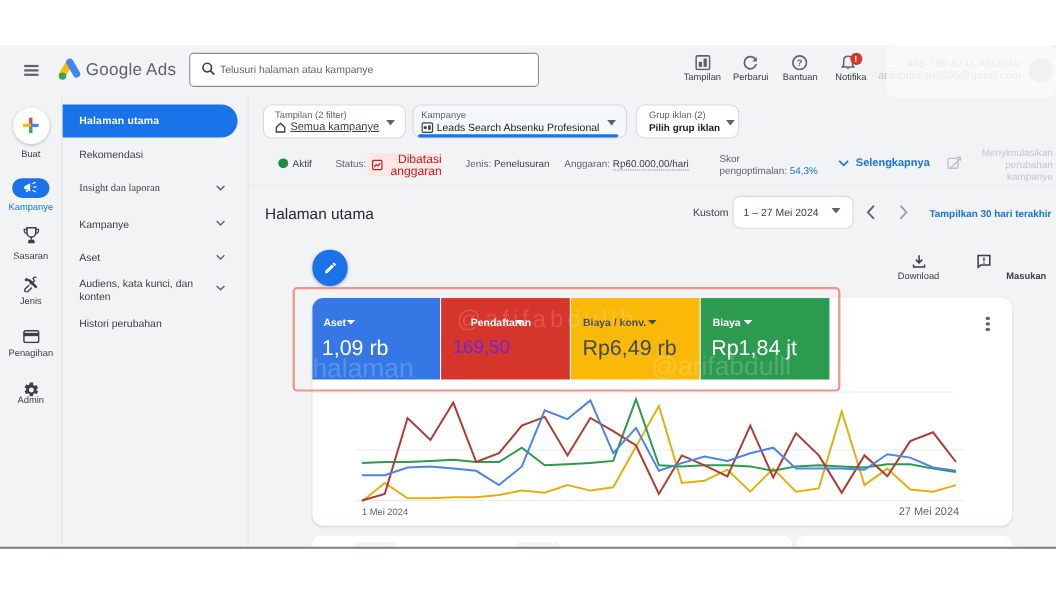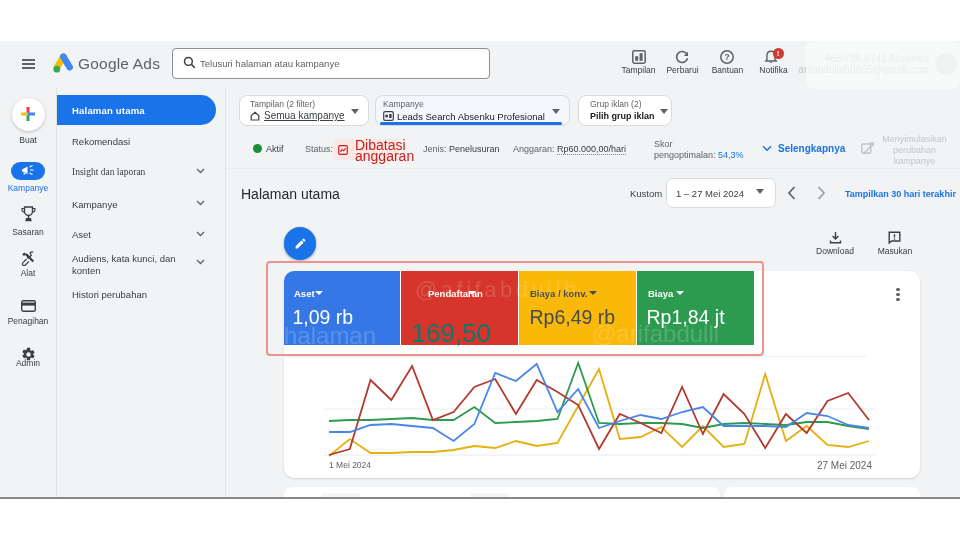--- a/index.html
+++ b/index.html
@@ -79,21 +79,21 @@
   <path d="M3.5 1 L11.5 1 L11.5 5.5 A4 4 0 0 1 3.5 5.5 Z" stroke="#3c4043" stroke-width="1.4" fill="none"></path>
   <path d="M3.5 2.5 L1 2.5 L1 4 A2.5 2.5 0 0 0 3.5 6.2 M11.5 2.5 L14 2.5 L14 4 A2.5 2.5 0 0 1 11.5 6.2" stroke="#3c4043" stroke-width="1.1" fill="none"></path>
   <path d="M7.5 9.5 L7.5 12 M4.5 14.5 L10.5 14.5" stroke="#3c4043" stroke-width="1.4"></path>
   <path d="M5 12 L10 12 L10.5 14.5 L4.5 14.5 Z" fill="#3c4043"></path>
 </svg>
 <div class="abs lbl" style="left:3px;top:226.5px;width:50px;">Sasaran</div>
 <svg class="abs" style="left:20.5px;top:250.5px;" width="15" height="15" viewBox="0 0 15 15">
   <path d="M2.6 4.8 L1.2 3.4 L3.2 1.4 L4.8 2.8 L6 2.6 L13.1 9.7 L11.5 11.3 L4.4 4.2 Z" fill="#3c4043"></path>
   <path d="M12.2 1.1 A3.1 3.1 0 0 0 9.1 2 L10.3 4.4 L9 5.7 L6.6 4.5 A3.1 3.1 0 0 0 7.5 7.6 M5.6 8 L2 11.6 A1.7 1.7 0 1 0 4.4 14 L8 10.4" stroke="#3c4043" stroke-width="1.25" fill="none"></path>
 </svg>
-<div class="abs lbl" style="left:3px;top:267.5px;width:50px;">Alat</div>
+<div class="abs lbl" style="left:3px;top:267.5px;width:50px;">Jenis</div>
 <svg class="abs" style="left:20.5px;top:300px;" width="15" height="12" viewBox="0 0 15 12">
   <rect x="0.7" y="0.7" width="13.6" height="10.6" rx="1.6" stroke="#3c4043" stroke-width="1.4" fill="none"></rect>
   <rect x="0.7" y="2.6" width="13.6" height="3" fill="#3c4043"></rect>
 </svg>
 <div class="abs lbl" style="left:3px;top:315.5px;width:50px;">Penagihan</div>
 <svg class="abs" style="left:20.5px;top:347px;" width="15" height="15" viewBox="0 0 24 24">
   <path fill="#3c4043" fill-rule="evenodd" d="M19.43 12.98c.04-.32.07-.64.07-.98s-.03-.66-.07-.98l2.11-1.65a.5.5 0 0 0 .12-.64l-2-3.46a.5.5 0 0 0-.61-.22l-2.49 1a7.3 7.3 0 0 0-1.69-.98l-.38-2.65A.49.49 0 0 0 14 1h-4a.49.49 0 0 0-.49.42l-.38 2.65c-.61.25-1.17.59-1.69.98l-2.49-1a.5.5 0 0 0-.61.22l-2 3.46a.5.5 0 0 0 .12.64l2.11 1.65c-.04.32-.07.65-.07.98s.03.66.07.98l-2.11 1.65a.5.5 0 0 0-.12.64l2 3.46c.12.22.39.3.61.22l2.49-1c.52.39 1.08.73 1.69.98l.38 2.65c.04.24.24.42.49.42h4c.25 0 .45-.18.49-.42l.38-2.65c.61-.25 1.17-.59 1.69-.98l2.49 1c.22.08.49 0 .61-.22l2-3.46a.5.5 0 0 0-.12-.64zM12 15.6A3.6 3.6 0 1 1 12 8.4a3.6 3.6 0 0 1 0 7.2z"></path>
 </svg>
 <div class="abs lbl" style="left:3px;top:358px;width:50px;">Admin</div>
 
@@ -147,33 +147,33 @@
 <div class="abs" style="left:660px;top:108.5px;width:0;height:0;border-left:4.5px solid transparent;border-right:4.5px solid transparent;border-top:5px solid #5f6368;"></div>
 
 <div class="abs" style="left:253px;top:143.5px;width:9px;height:9px;border-radius:50%;background:#1e8e3e;"></div>
 <div class="abs" style="left:266px;top:144px;font-size:9px;color:#3c4043;">Aktif</div>
 <div class="abs" style="left:305px;top:144px;font-size:9px;color:#5f6368;">Status:</div>
 <div class="abs" style="left:333.5px;top:138.5px;width:66px;height:21.5px;background:#fbe7e5;border-radius:3px;"></div>
 <svg class="abs" style="left:338px;top:144.5px;" width="10" height="10" viewBox="0 0 10 10">
   <rect x="0.7" y="0.7" width="8.6" height="8.6" rx="1.3" stroke="#c5221f" stroke-width="1.2" fill="none"></rect>
   <path d="M2.3 6.8 L4.2 4.6 L5.6 5.8 L7.7 3.2" stroke="#c5221f" stroke-width="1.1" fill="none"></path>
 </svg>
-<div class="abs" style="left:355px;top:140px;font-size:14px;color:#c5221f;line-height:10.5px;">Dibatasi<br>anggaran</div>
+<div class="abs" style="left:355px;top:140px;font-size:11px;color:#c5221f;line-height:10.5px;text-align:right;">Dibatasi<br>anggaran</div>
 <div class="abs" style="left:423px;top:144px;font-size:9px;color:#5f6368;">Jenis: <span style="color:#3c4043;">Penelusuran</span></div>
 <div class="abs" style="left:513px;top:144px;font-size:9px;color:#5f6368;">Anggaran: <span style="color:#3c4043;border-bottom:1px dotted #80868b;">Rp60.000,00/hari</span></div>
 <div class="abs" style="left:654px;top:139px;font-size:9px;color:#5f6368;line-height:11px;">Skor<br>pengoptimalan: <span style="color:#1a73e8;">54,3%</span></div>
 <svg class="abs" style="left:762px;top:145px;" width="10" height="7" viewBox="0 0 10 7">
     <path d="M1 1.2 L5 5.2 L9 1.2" stroke="#1a73e8" stroke-width="1.5" fill="none"></path>
   </svg>
 <div class="abs" style="left:778px;top:143px;font-size:10px;font-weight:bold;color:#1a73e8;">Selengkapnya</div>
 <svg class="abs" style="left:861px;top:142px;" width="13" height="13" viewBox="0 0 13 13">
   <rect x="0.8" y="2" width="9" height="9" rx="1" stroke="#bdc1c6" stroke-width="1.3" fill="none"></rect>
   <path d="M3 11 L12 2 M9 1 L12.2 1 L12.2 4.2" stroke="#bdc1c6" stroke-width="1.3" fill="none"></path>
 </svg>
-<div class="abs" style="left:872px;top:134px;width:85px;text-align:center;font-size:9px;color:#c3c7cb;line-height:11.2px;">Menyimulasikan<br>perubahan<br>kampanye</div>
+<div class="abs" style="left:872px;top:134px;width:85px;text-align:right;font-size:9px;color:#c3c7cb;line-height:11.2px;">Menyimulasikan<br>perubahan<br>kampanye</div>
 
 <div class="abs" style="left:241px;top:186px;font-size:14px;color:#27292d;">Halaman utama</div>
 <div class="abs" style="left:630px;top:188px;font-size:9.5px;color:#3c4043;">Kustom</div>
 <div class="abs" style="left:665.5px;top:177.5px;width:108px;height:28px;background:#fff;border:1px solid #d7dade;border-radius:7px;"></div>
 <div class="abs" style="left:676px;top:187.5px;font-size:9.5px;color:#3c4043;">1 – 27 Mei 2024</div>
 <div class="abs" style="left:756px;top:189px;width:0;height:0;border-left:4.5px solid transparent;border-right:4.5px solid transparent;border-top:5px solid #5f6368;"></div>
 <svg class="abs" style="left:787px;top:186px;" width="9" height="14" viewBox="0 0 9 14">
     <path d="M7.5 1 L2 7 L7.5 13" stroke="#5f6368" stroke-width="1.7" fill="none"></path>
   </svg>
 <svg class="abs" style="left:817px;top:186px;" width="9" height="14" viewBox="0 0 9 14">
@@ -188,35 +188,35 @@
 
 <svg class="abs" style="left:829px;top:231px;" width="13" height="13" viewBox="0 0 13 13">
   <path d="M6.5 1 L6.5 7.5 M3.6 5 L6.5 8 L9.4 5" stroke="#3c4043" stroke-width="1.4" fill="none"></path>
   <path d="M1.5 9.5 L1.5 11.7 L11.5 11.7 L11.5 9.5" stroke="#3c4043" stroke-width="1.4" fill="none"></path>
 </svg>
 <div class="abs lbl" style="left:810px;top:246px;width:50px;">Download</div>
 <svg class="abs" style="left:888px;top:230.5px;" width="13" height="13" viewBox="0 0 13 13">
   <path d="M1.2 1.2 L11.8 1.2 L11.8 10 L3.5 10 L1.2 12 Z" stroke="#3c4043" stroke-width="1.4" fill="none"></path>
   <path d="M6.5 3.2 L6.5 6.4 M6.5 7.6 L6.5 8.8" stroke="#3c4043" stroke-width="1.3"></path>
 </svg>
-<div class="abs lbl" style="left:870px;top:246px;width:50px;">Masukan</div>
+<div class="abs lbl" style="left:908px;top:246px;width:50px;font-weight:bold;">Masukan</div>
 
 <div class="abs" style="left:283.5px;top:271px;width:636px;height:207px;background:#fff;border-radius:10px;box-shadow:0 1px 2px rgba(60,64,67,0.18);"></div>
 
 <div class="abs" style="left:283.5px;top:271px;width:116px;height:73.5px;background:#3578e5;border-radius:10px 0 0 0;"></div>
 <div class="abs" style="left:401px;top:271px;width:116.5px;height:73.5px;background:#d5352b;"></div>
 <div class="abs" style="left:519px;top:271px;width:116.5px;height:73.5px;background:#fab908;"></div>
 <div class="abs" style="left:637px;top:271px;width:116.5px;height:73.5px;background:#2c9a4f;"></div>
 
 <div class="abs" style="left:294px;top:287.5px;font-size:9.5px;font-weight:bold;color:#fff;">Aset</div>
 <div class="abs" style="left:315px;top:290.5px;width:0;height:0;border-left:4px solid transparent;border-right:4px solid transparent;border-top:4.5px solid #fff;"></div>
 <div class="abs" style="left:292.5px;top:305.5px;font-size:19.5px;color:#fff;">1,09 rb</div>
 <div class="abs" style="left:412px;top:287.5px;font-size:9.5px;font-weight:bold;color:#fff;padding-left:16px;">Pendaftaran</div>
 <div class="abs" style="left:468px;top:290.5px;width:0;height:0;border-left:4px solid transparent;border-right:4px solid transparent;border-top:4.5px solid #fff;"></div>
-<div class="abs" style="left:411.5px;top:305.5px;font-size:26px;color:#0f766e;margin-top:12px;">169,50</div>
+<div class="abs" style="left:411.5px;top:305.5px;font-size:17px;color:#6d28d9;">169,50</div>
 <div class="abs" style="left:530px;top:287.5px;font-size:9.5px;font-weight:bold;color:#454a4e;">Biaya / konv.</div>
 <div class="abs" style="left:589px;top:290.5px;width:0;height:0;border-left:4px solid transparent;border-right:4px solid transparent;border-top:4.5px solid #454a4e;"></div>
 <div class="abs" style="left:529.5px;top:305.5px;font-size:19.5px;color:#454a4e;">Rp6,49 rb</div>
 <div class="abs" style="left:648px;top:287.5px;font-size:9.5px;font-weight:bold;color:#fff;">Biaya</div>
 <div class="abs" style="left:676px;top:290.5px;width:0;height:0;border-left:4px solid transparent;border-right:4px solid transparent;border-top:4.5px solid #fff;"></div>
 <div class="abs" style="left:646.5px;top:305.5px;font-size:19.5px;color:#fff;">Rp1,84 jt</div>
 
 <div class="abs" style="left:390px;top:277px;font-size:22px;letter-spacing:3.5px;color:rgba(255,255,255,0.15);margin-left:25px;">@afifabdullh</div>
 <div class="abs" style="left:284px;top:322px;font-size:24px;color:rgba(255,255,255,0.18);">halaman</div>
 <div class="abs" style="left:592px;top:320px;font-size:24px;color:rgba(255,255,255,0.18);">@arifabdulll</div>

